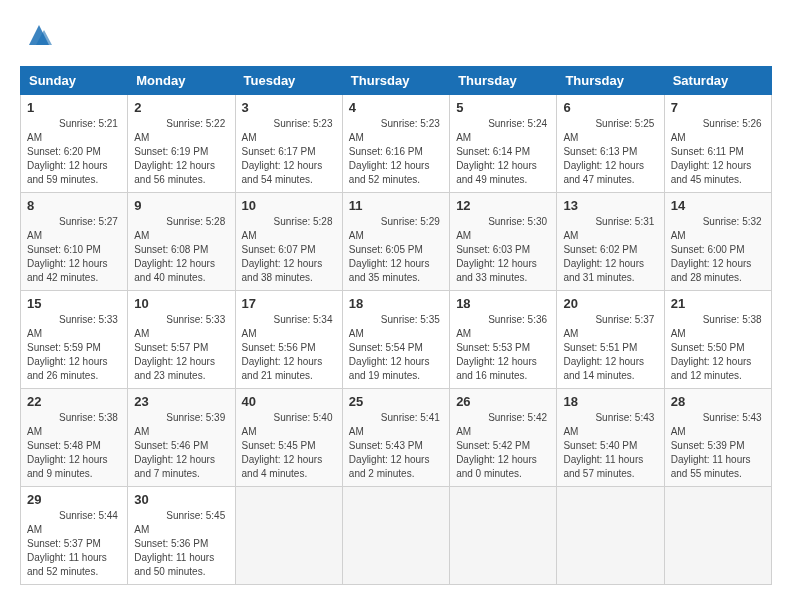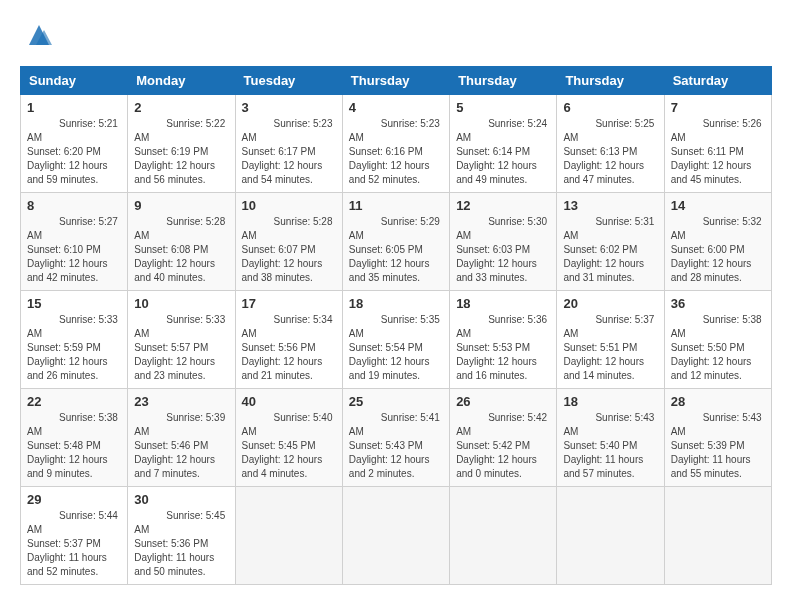--- a/index.html
+++ b/index.html
@@ -206,21 +206,21 @@
       </td>
         <td>
         <span class="day-num">18</span>
         <span class="day-info">Sunrise: 5:36 AM<br>Sunset: 5:53 PM<br>Daylight: 12 hours and 16 minutes.</span>
       </td>
         <td>
         <span class="day-num">20</span>
         <span class="day-info">Sunrise: 5:37 AM<br>Sunset: 5:51 PM<br>Daylight: 12 hours and 14 minutes.</span>
       </td>
         <td>
-        <span class="day-num">36</span>
+        <span class="day-num">21</span>
         <span class="day-info">Sunrise: 5:38 AM<br>Sunset: 5:50 PM<br>Daylight: 12 hours and 12 minutes.</span>
       </td>
       </tr>
       <tr class="row-alt">
         <td>
         <span class="day-num">22</span>
         <span class="day-info">Sunrise: 5:38 AM<br>Sunset: 5:48 PM<br>Daylight: 12 hours and 9 minutes.</span>
       </td>
         <td>
         <span class="day-num">23</span>

